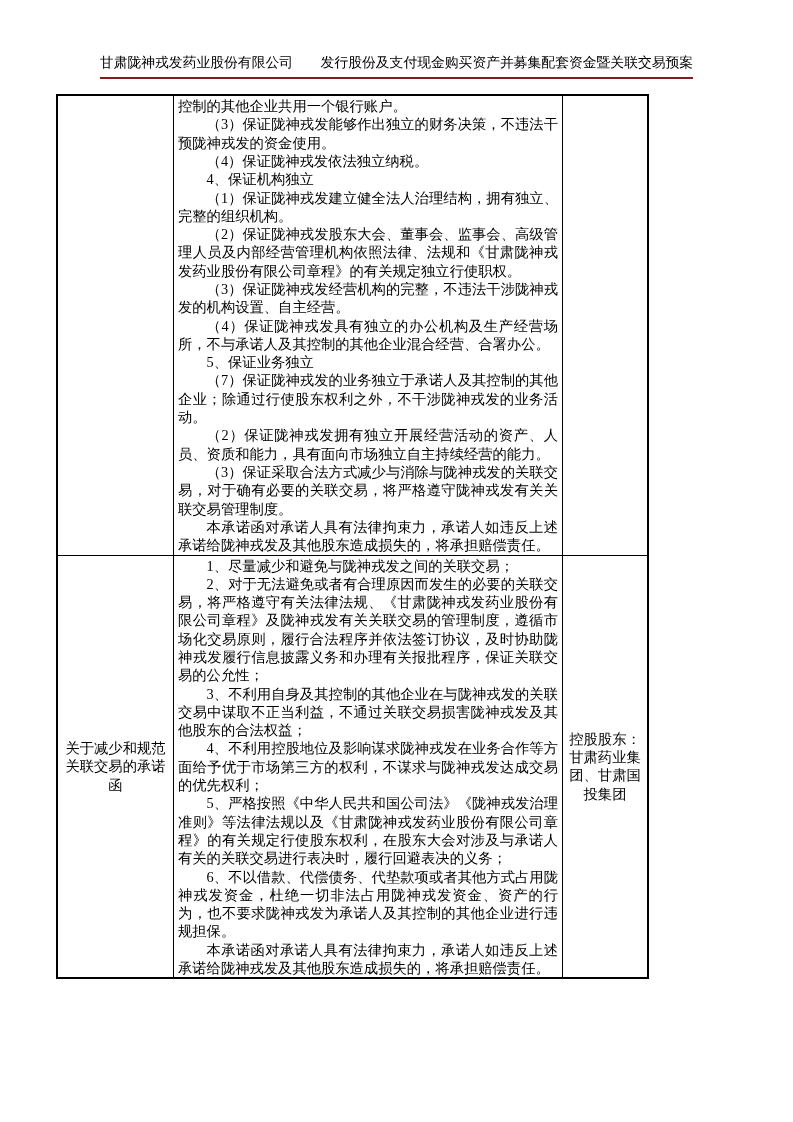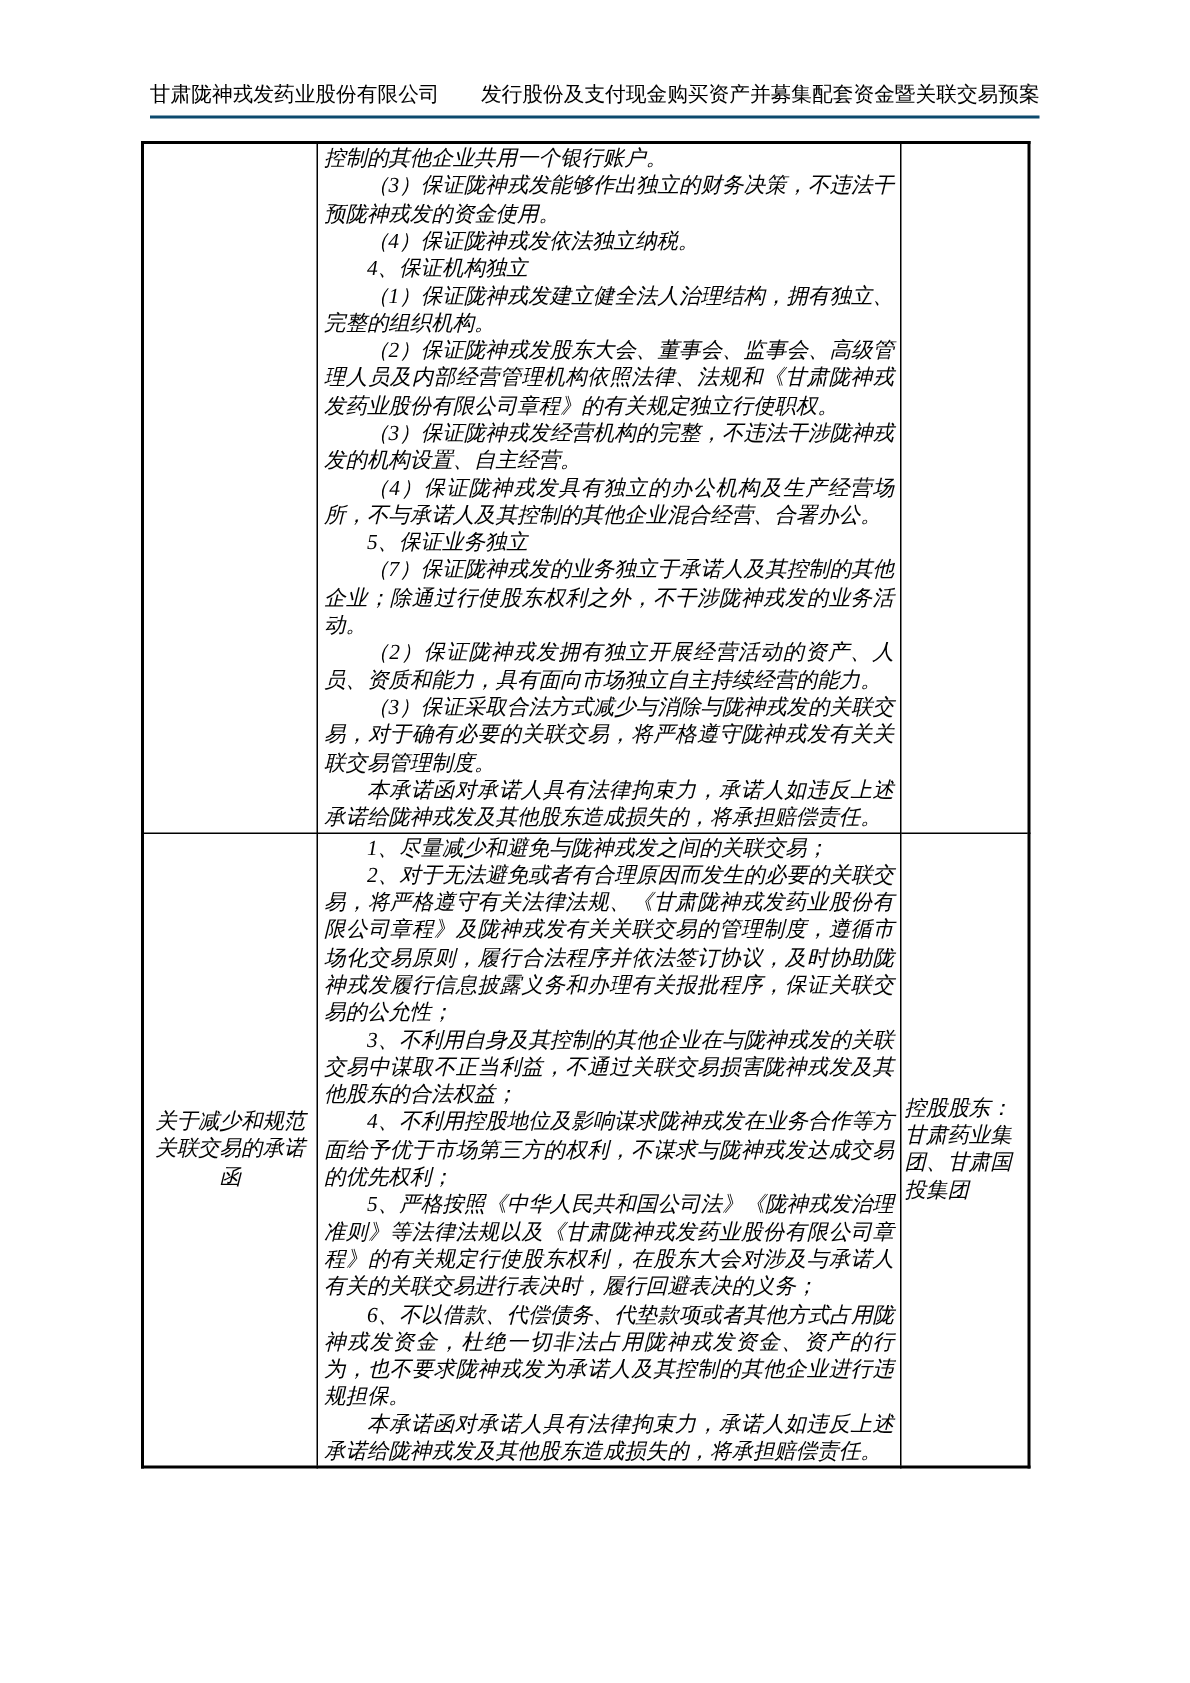--- a/index.html
+++ b/index.html
@@ -17,33 +17,32 @@
   .page {
     position: relative;
     width: 793px;
     height: 1122px;
     background: #ffffff;
   }
   .doc-header {
     width: fit-content;
     margin: 54px auto 0 auto;
     padding-bottom: 5px;
-    border-bottom: 2px solid #0c4a6e;
+    border-bottom: 2px solid #7f1d1d;
     font-size: 13.8px;
     letter-spacing: 0px;
     white-space: nowrap;
     text-align: center;
   }
   table.commitments {
-    margin: 15px 0 0 94px;
+    margin: 15px 0 0 56px;
     border-collapse: collapse;
     table-layout: fixed;
     width: 567px;
     border: 2px solid #000000;
-    font-style: italic;
   }
   table.commitments td {
     border: 1.5px solid #000000;
     font-size: 14.3px;
     line-height: 18.3px;
     vertical-align: middle;
     overflow: hidden;
   }
   td.title-cell {
     width: 107px;
@@ -51,21 +50,21 @@
     padding: 18px 4px;
   }
   td.content-cell {
     width: 380px;
     vertical-align: top;
     padding: 1px 4px 0 4px;
     text-align: justify;
   }
   td.party-cell {
     width: 80px;
-    text-align: left;
+    text-align: center;
     padding: 1px 2px;
   }
   td.content-cell p {
     margin: 0;
     padding: 0;
     word-break: break-all;
   }
   td.content-cell p.indent {
     text-indent: 2em;
   }

